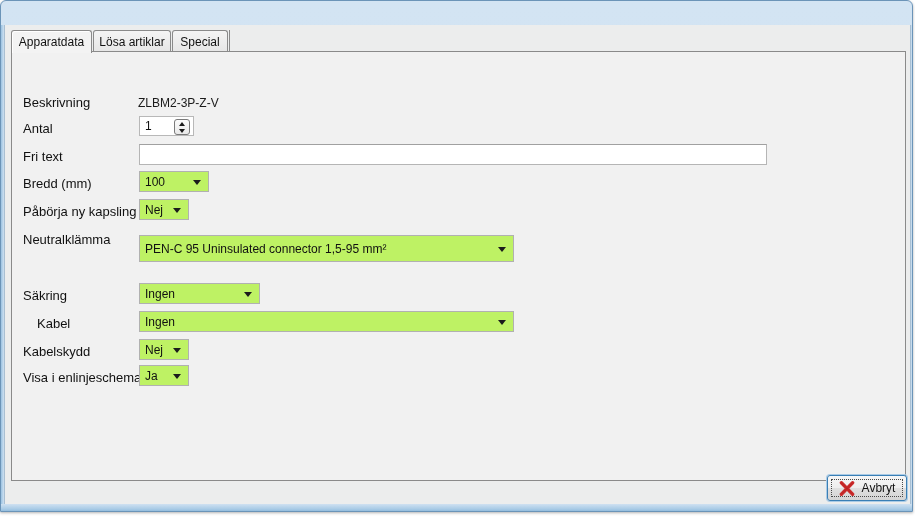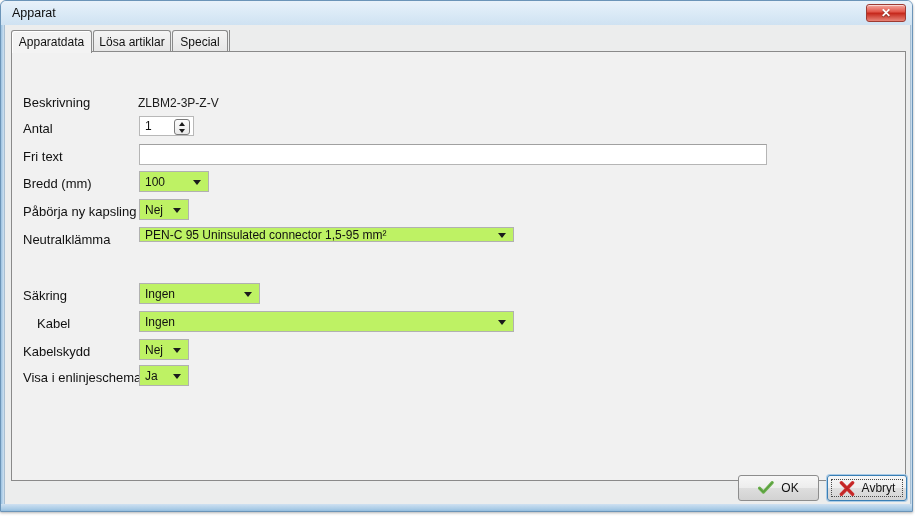--- a/index.html
+++ b/index.html
@@ -318,26 +318,20 @@
 <body>
 
 <div id="desktop">
 
   <div id="bg-hint-clip">
     
   </div>
 
   <div id="dialog">
 
-    <div id="titlebar">
-      <div id="title-text">Apparat</div>
-      <div id="close-button">
-        <div id="close-glyph">✕</div>
-      </div>
-    </div>
 
     <div id="client">
 
       <div id="tabstrip">
         <div class="tab active" id="tab-0">
           <span>Apparatdata</span>
         </div>
         <div class="tab" id="tab-1">
           <span>Lösa artiklar</span>
         </div>
@@ -376,21 +370,21 @@
           <div class="combo-arrow"></div>
         </div>
 
         <div class="flabel" style="left:11px; top:153px;">Påbörja ny kapsling</div>
         <div class="combo" style="left:127px; top:147px; width:50px; height:21px;">
           <div class="combo-text">Nej</div>
           <div class="combo-arrow"></div>
         </div>
 
         <div class="flabel" style="left:11px; top:181px;">Neutralklämma</div>
-        <div class="combo" style="left:127px; top:175px; width:375px; height:15px;align-items:center;">
+        <div class="combo" style="left:127px; top:183px; width:375px; height:27px;align-items:center;">
           <div class="combo-text">PEN-C 95 Uninsulated connector  1,5-95 mm²</div>
           <div class="combo-arrow"></div>
         </div>
 
         <div class="flabel" style="left:11px; top:237px;">Säkring</div>
         <div class="combo" style="left:127px; top:231px; width:121px; height:21px;">
           <div class="combo-text">Ingen</div>
           <div class="combo-arrow"></div>
         </div>
 
@@ -407,27 +401,20 @@
         </div>
 
         <div class="flabel" style="left:11px; top:319px;">Visa i enlinjeschema</div>
         <div class="combo" style="left:127px; top:313px; width:50px; height:21px;">
           <div class="combo-text">Ja</div>
           <div class="combo-arrow"></div>
         </div>
 
       </div>
 
-      <div class="dlgbutton" id="btn-ok" style="left:733px; top:450px; width:81px;">
-        <svg class="icon-check" viewBox="0 0 16 14">
-          <path d="M1.5 7.2 L5.4 11.2 L14.2 1.6" fill="none" stroke="#6ab04c" stroke-width="3.1" stroke-linecap="round" stroke-linejoin="round"></path>
-          <path d="M1.5 7.2 L5.4 11.2 L14.2 1.6" fill="none" stroke="#2f6b20" stroke-width="0.7" stroke-linecap="round" stroke-linejoin="round" opacity="0.55"></path>
-        </svg>
-        <span class="btn-label">OK</span>
-      </div>
 
       <div class="dlgbutton" id="btn-cancel" style="left:822px; top:450px; width:80px;">
         <svg class="icon-x" viewBox="0 0 16 15">
           <path d="M2.4 1.8 L13.6 13.2 M13.6 1.8 L2.4 13.2" fill="none" stroke="#cc2b2b" stroke-width="3.4" stroke-linecap="round"></path>
           <path d="M2.4 1.8 L13.6 13.2 M13.6 1.8 L2.4 13.2" fill="none" stroke="#8f1414" stroke-width="0.7" stroke-linecap="round" opacity="0.5"></path>
         </svg>
         <span class="btn-label">Avbryt</span>
         <div id="btn-cancel-focus"></div>
       </div>
 

